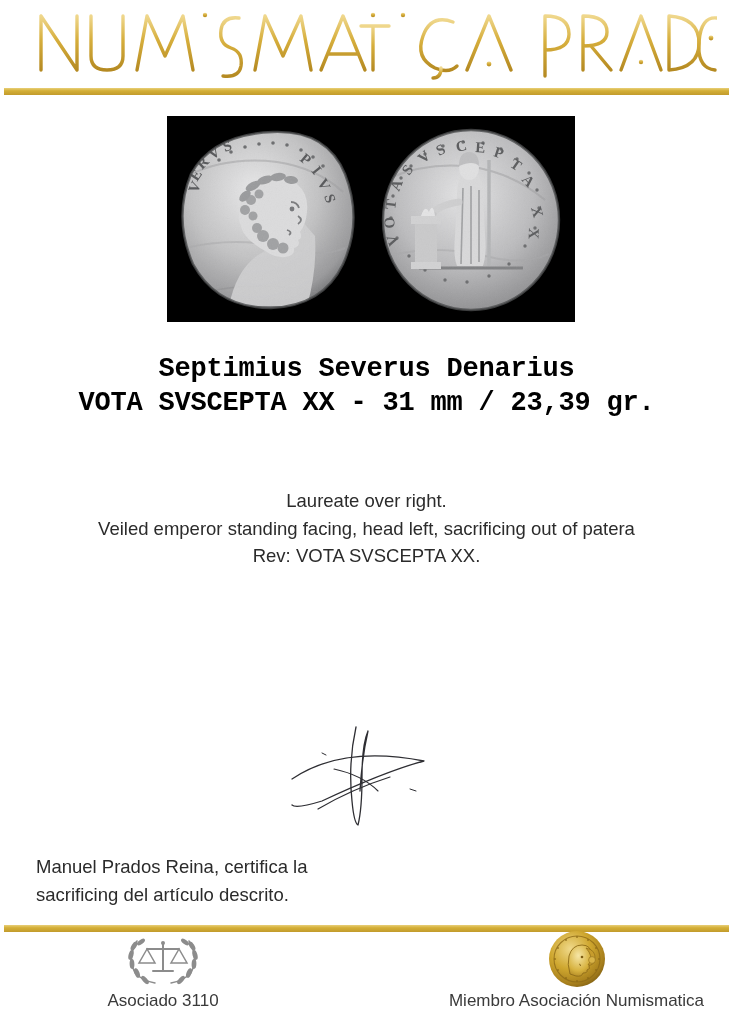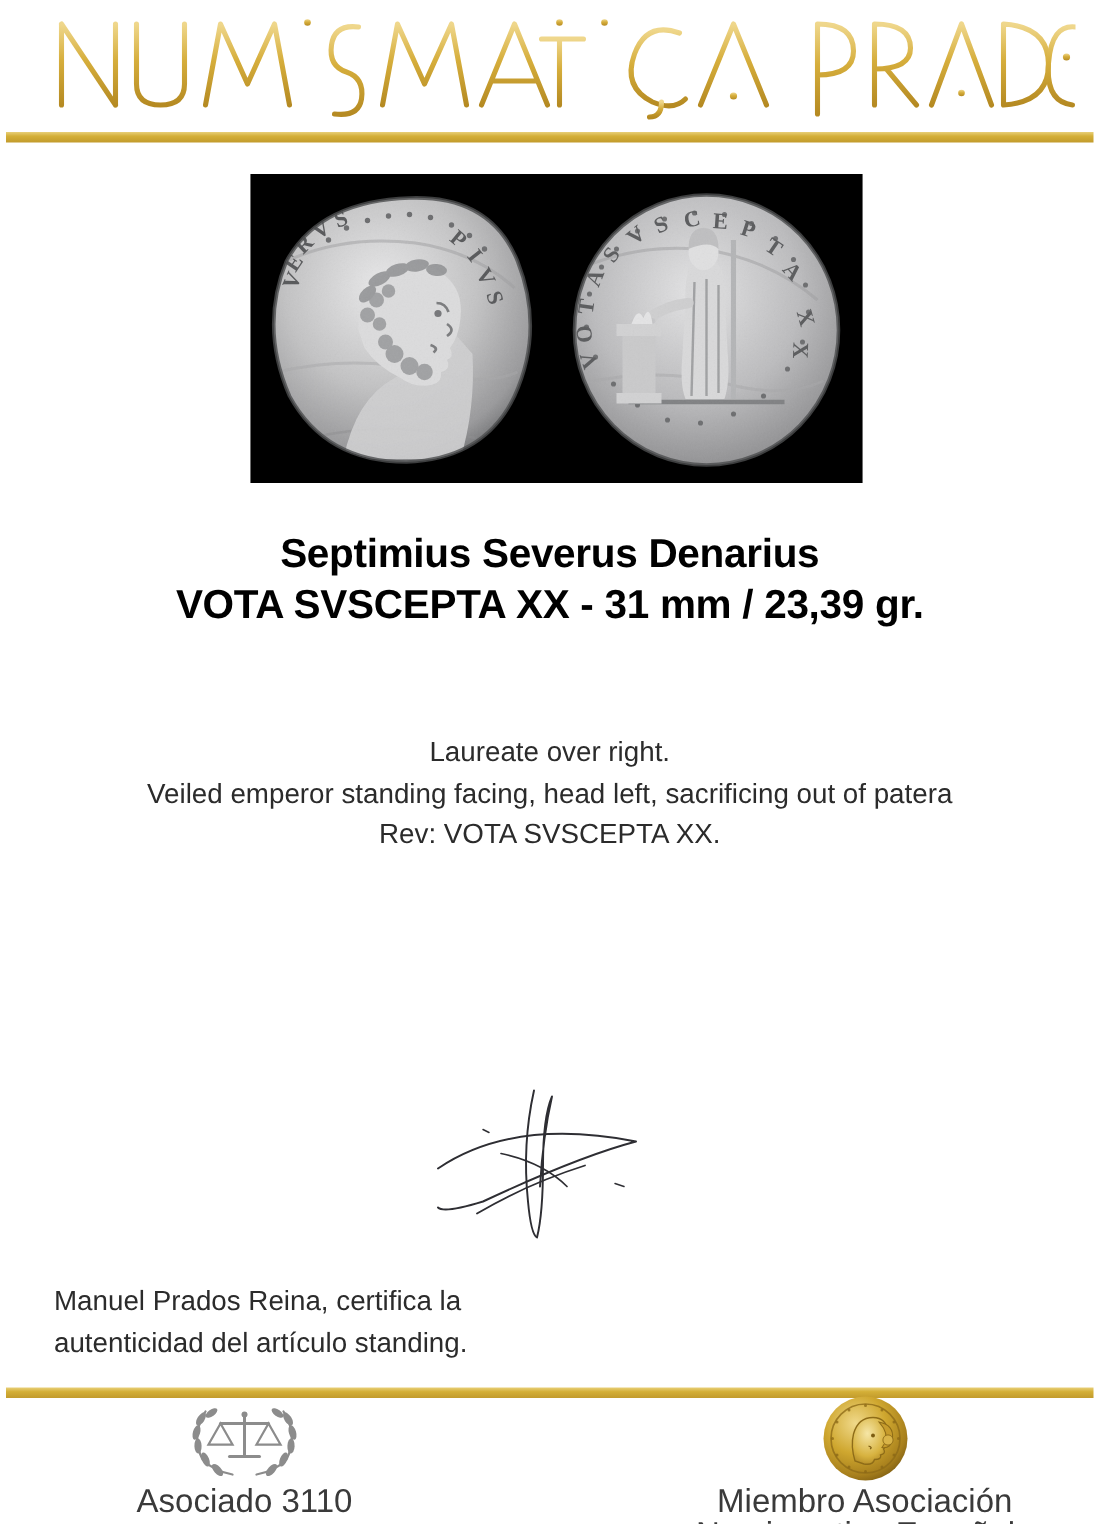--- a/index.html
+++ b/index.html
@@ -59,21 +59,21 @@
 
   
   .title-block {
     position: absolute;
     left: 0;
     top: 352px;
     width: 733px;
     text-align: center;
   }
   .title-line {
-    font-family: Liberation Sans, sans-serif;
+    font-family: Liberation Mono, monospace;
     font-weight: bold;
     font-size: 27px;
     line-height: 34px;
     letter-spacing: -0.2px;
     color: #000000;
   }
 
   
   .description {
     position: absolute;
@@ -130,21 +130,21 @@
     text-align: center;
   }
   .emblem {
     height: 58px;
     display: flex;
     align-items: center;
     justify-content: center;
   }
   .footer-caption {
     font-family: "Liberation Sans", sans-serif;
-    font-size: 22px;
+    font-size: 17px;
     line-height: 22px;
     color: #3a3a3a;
     margin-top: 2px;
   }
 </style>
 </head>
 <body>
 
 <div class="header">
   <div class="logo-wrap">
@@ -415,21 +415,21 @@
       <path d="M52 64 Q80 70 96 86" stroke-width="1.1"></path>
 
       <path d="M40 48 L44 50" stroke-width="1"></path>
       <path d="M128 84 L134 86" stroke-width="1"></path>
     </g>
   </svg>
 </div>
 
 <div class="certification">
   <div class="cert-line">Manuel Prados Reina, certifica la</div>
-  <div class="cert-line">autenticidad del artículo standing.</div>
+  <div class="cert-line">sacrificing del artículo descrito.</div>
 </div>
 
 <div class="gold-rule bottom"></div>
 
 <div class="footer-left">
   <div class="emblem">
     <svg width="84" height="56" viewBox="0 0 84 56">
       <g stroke="#8c8c8c" fill="none" stroke-width="1.5" stroke-linecap="round">
 
         <path d="M16 10 Q6 26 14 42 Q22 50 34 52"></path>

